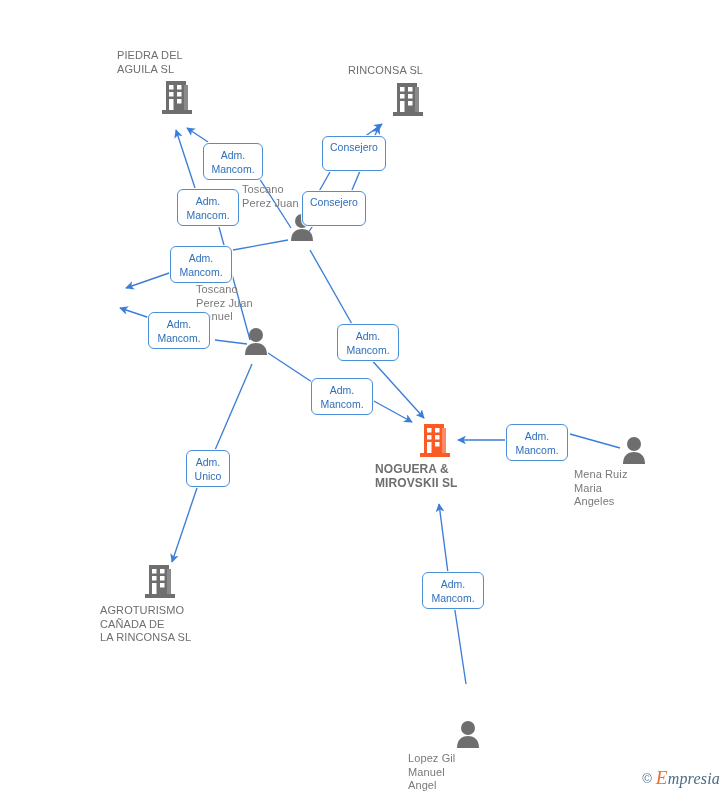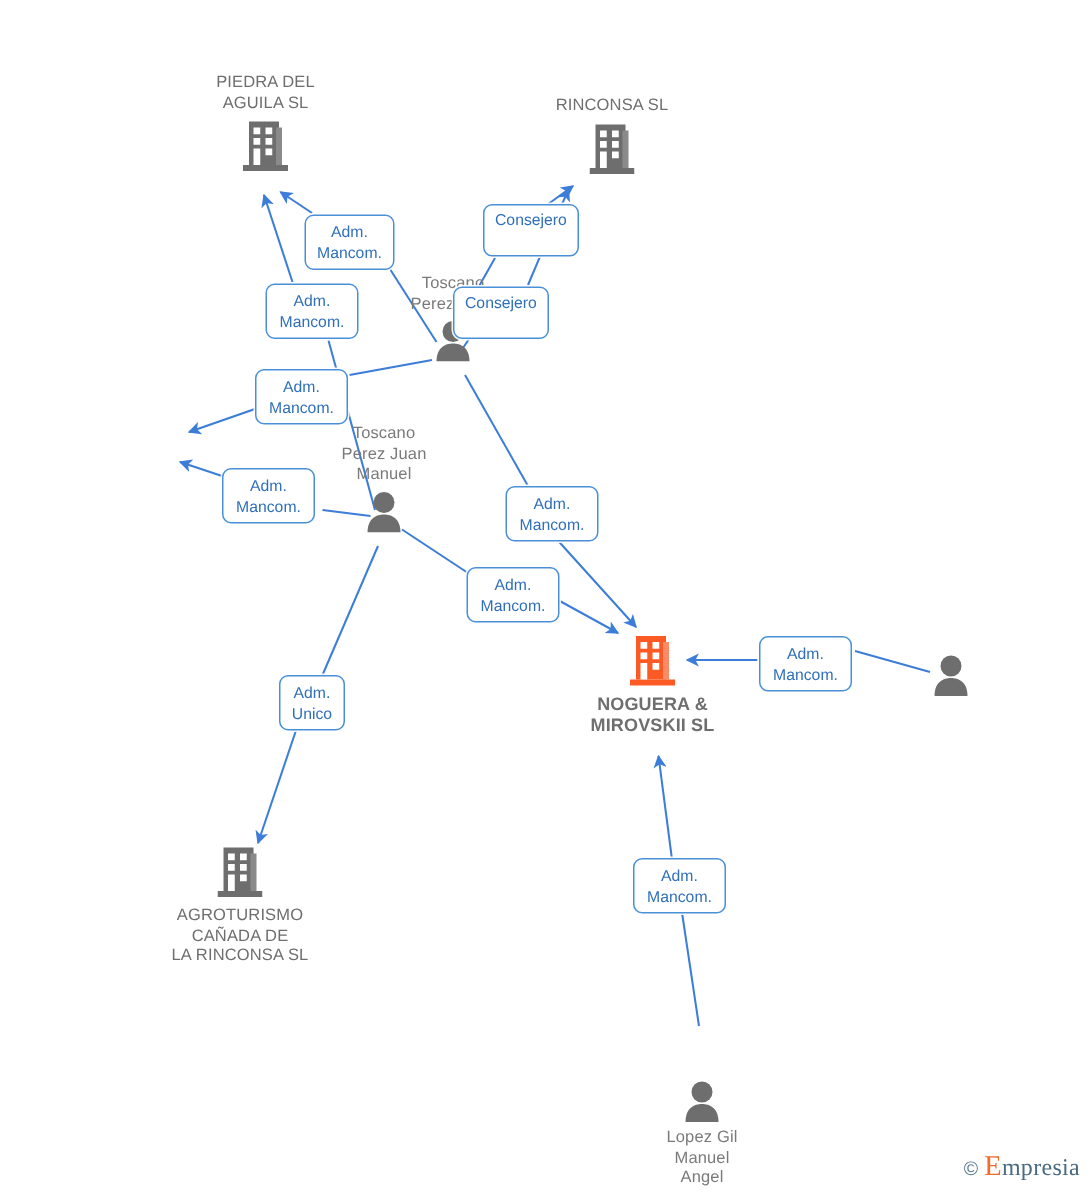--- a/index.html
+++ b/index.html
@@ -24,21 +24,21 @@
     width: 728px;
     height: 795px;
     pointer-events: none;
   }
 
   
   .node {
     position: absolute;
     width: 120px;
     margin-left: -60px;
-    text-align: center;
+    text-align: left;
   }
   .node .glyph {
     display: block;
     margin: 0 auto;
   }
   .node .label {
     display: block;
     margin-top: 4px;
     font-size: 11px;
     line-height: 13.5px;
@@ -89,20 +89,21 @@
     gap: 4px;
     font-size: 15px;
     color: #4a6b82;
   }
   #watermark .wm-c {
     font-size: 13px;
     color: #5b7a90;
   }
   #watermark .wm-text {
     font-family: "Liberation Serif", serif;
+    font-style: italic;
     font-size: 16px;
     color: #4a6b82;
     letter-spacing: 0.2px;
   }
   #watermark .wm-text .wm-e {
     color: #ef6c2a;
     font-size: 19px;
   }
 </style>
 </head>
@@ -224,20 +225,23 @@
     </svg>
     <span class="label">NOGUERA &amp;
 MIROVSKII SL</span>
   </div>
 
   <div class="node person" style="left:634px; top:436px;">
     <svg class="glyph" width="26" height="28" viewBox="0 0 26 28">
       <circle cx="13" cy="8" r="7" fill="#6e6e6e"></circle>
       <path d="M 2 28 C 2 18.5 8 16 13 16 C 18 16 24 18.5 24 28 Z" fill="#6e6e6e"></path>
     </svg>
+    <span class="label">Mena Ruiz
+Maria
+Angeles</span>
   </div>
 
   <div class="node company" style="left:160px; top:563px;">
     <svg class="glyph" width="30" height="37" viewBox="0 0 30 37">
       <rect x="4" y="2" width="20" height="29" fill="#6e6e6e"></rect>
       <rect x="22" y="6" width="4" height="25" fill="#8a8a8a"></rect>
       <rect x="0" y="31" width="30" height="4" fill="#6e6e6e"></rect>
       <g fill="#ffffff">
         <rect x="7" y="6" width="4.5" height="4.5"></rect>
         <rect x="15" y="6" width="4.5" height="4.5"></rect>

